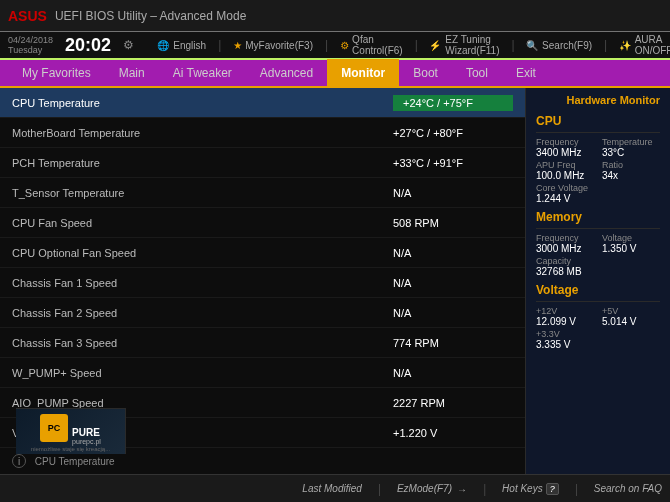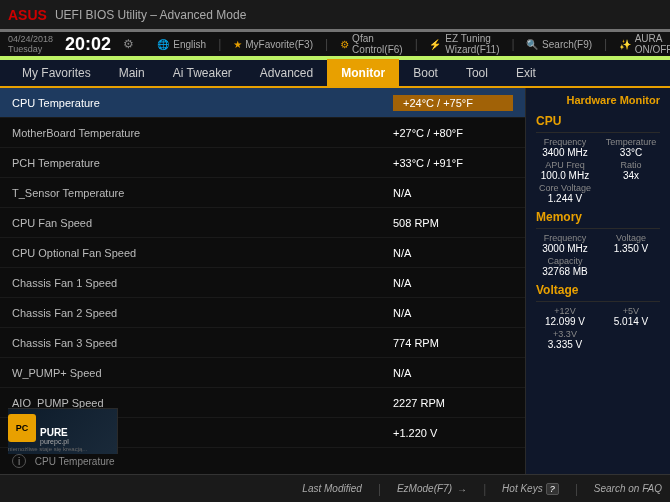--- a/index.html
+++ b/index.html
@@ -12,42 +12,42 @@
       color: #ccc;
       overflow: hidden;
     }
 
     
     #header {
       background: #1a1a1a;
       display: flex;
       align-items: center;
       padding: 4px 8px;
-      border-bottom: 3px solid #737373;
+      border-bottom: 1px solid #737373;
       height: 32px;
     }
     #asus-logo {
       color: #c00;
       font-weight: bold;
       font-size: 14px;
       margin-right: 8px;
     }
     #bios-title {
       color: #aaa;
       font-size: 12px;
     }
 
     
     #topbar {
       background: #111;
       display: flex;
       align-items: center;
       padding: 3px 8px;
       height: 28px;
-      border-bottom: 4px solid #bef264;
+      border-bottom: 2px solid #bef264;
       gap: 12px;
     }
     #datetime {
       color: #fff;
       font-size: 18px;
       font-weight: bold;
       line-height: 1;
     }
     .topbar-item {
       color: #aaa;
@@ -60,21 +60,21 @@
     .topbar-icon {
       color: #e8a000;
       font-size: 10px;
     }
     .topbar-sep {
       color: #444;
     }
 
     
     #nav {
-      background: #0f172a;
+      background: #a21caf;
       display: flex;
       align-items: center;
       padding: 0 8px;
       height: 28px;
       border-bottom: 2px solid #e8a000;
       gap: 0;
     }
     .nav-item {
       color: #ccc;
       font-size: 12px;
@@ -157,21 +157,20 @@
       margin-bottom: 4px;
       margin-top: 6px;
     }
     .hw-row {
       display: flex;
       gap: 8px;
       margin-bottom: 2px;
     }
     .hw-col {
       flex: 1;
-      text-align: center;
     }
     .hw-col-label {
       color: #888;
       font-size: 9px;
     }
     .hw-col-value {
       color: #fff;
       font-size: 10px;
     }
     .hw-divider {
@@ -245,21 +244,21 @@
   <div class="nav-item">Boot</div>
   <div class="nav-item">Tool</div>
   <div class="nav-item">Exit</div>
 </div>
 
 <div id="main">
   <div id="left-panel">
     <div id="monitor-rows-container">
         <div class="monitor-row" style="background: rgb(30, 58, 95);">
           <span class="row-label">CPU Temperature</span>
-          <span class="row-value" style="background: #a16207; padding: 2px 10px; color: rgb(255, 255, 255);">+24°C / +75°F</span>
+          <span class="row-value" style="background: #15803d; padding: 2px 10px; color: rgb(255, 255, 255);">+24°C / +75°F</span>
         </div>
         <div class="monitor-row">
           <span class="row-label">MotherBoard Temperature</span>
           <span class="row-value">+27°C / +80°F</span>
         </div>
         <div class="monitor-row">
           <span class="row-label">PCH Temperature</span>
           <span class="row-value">+33°C / +91°F</span>
         </div>
         <div class="monitor-row">
@@ -297,21 +296,21 @@
         <div class="monitor-row">
           <span class="row-label">VDDCR CPU Voltage</span>
           <span class="row-value">+1.220 V</span>
         </div>
       </div>
     <div style="padding: 6px 12px; color:#888; font-size:10px; position:relative;">
       <span style="display:inline-block;width:14px;height:14px;border:1px solid #555;border-radius:50%;text-align:center;line-height:13px;margin-right:6px;cursor:pointer;">i</span>
       <span>CPU Temperature</span>
     </div>
 
-    <div style="position:absolute; bottom:48px; left:8px; width:110px; height:46px; background: linear-gradient(135deg, #0d1b2a 0%, #1a2a3a 100%); border-top:1px solid #2a2a2a; border-right:1px solid #2a2a2a; display:flex; flex-direction:column; align-items:flex-start; justify-content:center; overflow:hidden;">
+    <div style="position:absolute; bottom:48px; left:16px; width:110px; height:46px; background: linear-gradient(135deg, #0d1b2a 0%, #1a2a3a 100%); border-top:1px solid #2a2a2a; border-right:1px solid #2a2a2a; display:flex; flex-direction:column; align-items:center; justify-content:center; overflow:hidden;">
       <div style="display:flex; align-items:center; gap:4px;">
         <div style="width:28px; height:28px; background:#e8a000; display:flex; align-items:center; justify-content:center; border-radius:3px;">
           <span style="color:#000; font-weight:bold; font-size:9px;">PC</span>
         </div>
         <div>
           <div style="color:#fff; font-weight:bold; font-size:10px;margin-top:16px;">PURE</div>
           <div style="color:#aaa; font-size:7px;">purepc.pl</div>
         </div>
       </div>
       <div style="color:#666; font-size:6px; margin-top:1px;">niemożliwe staje się kreacją...</div>

